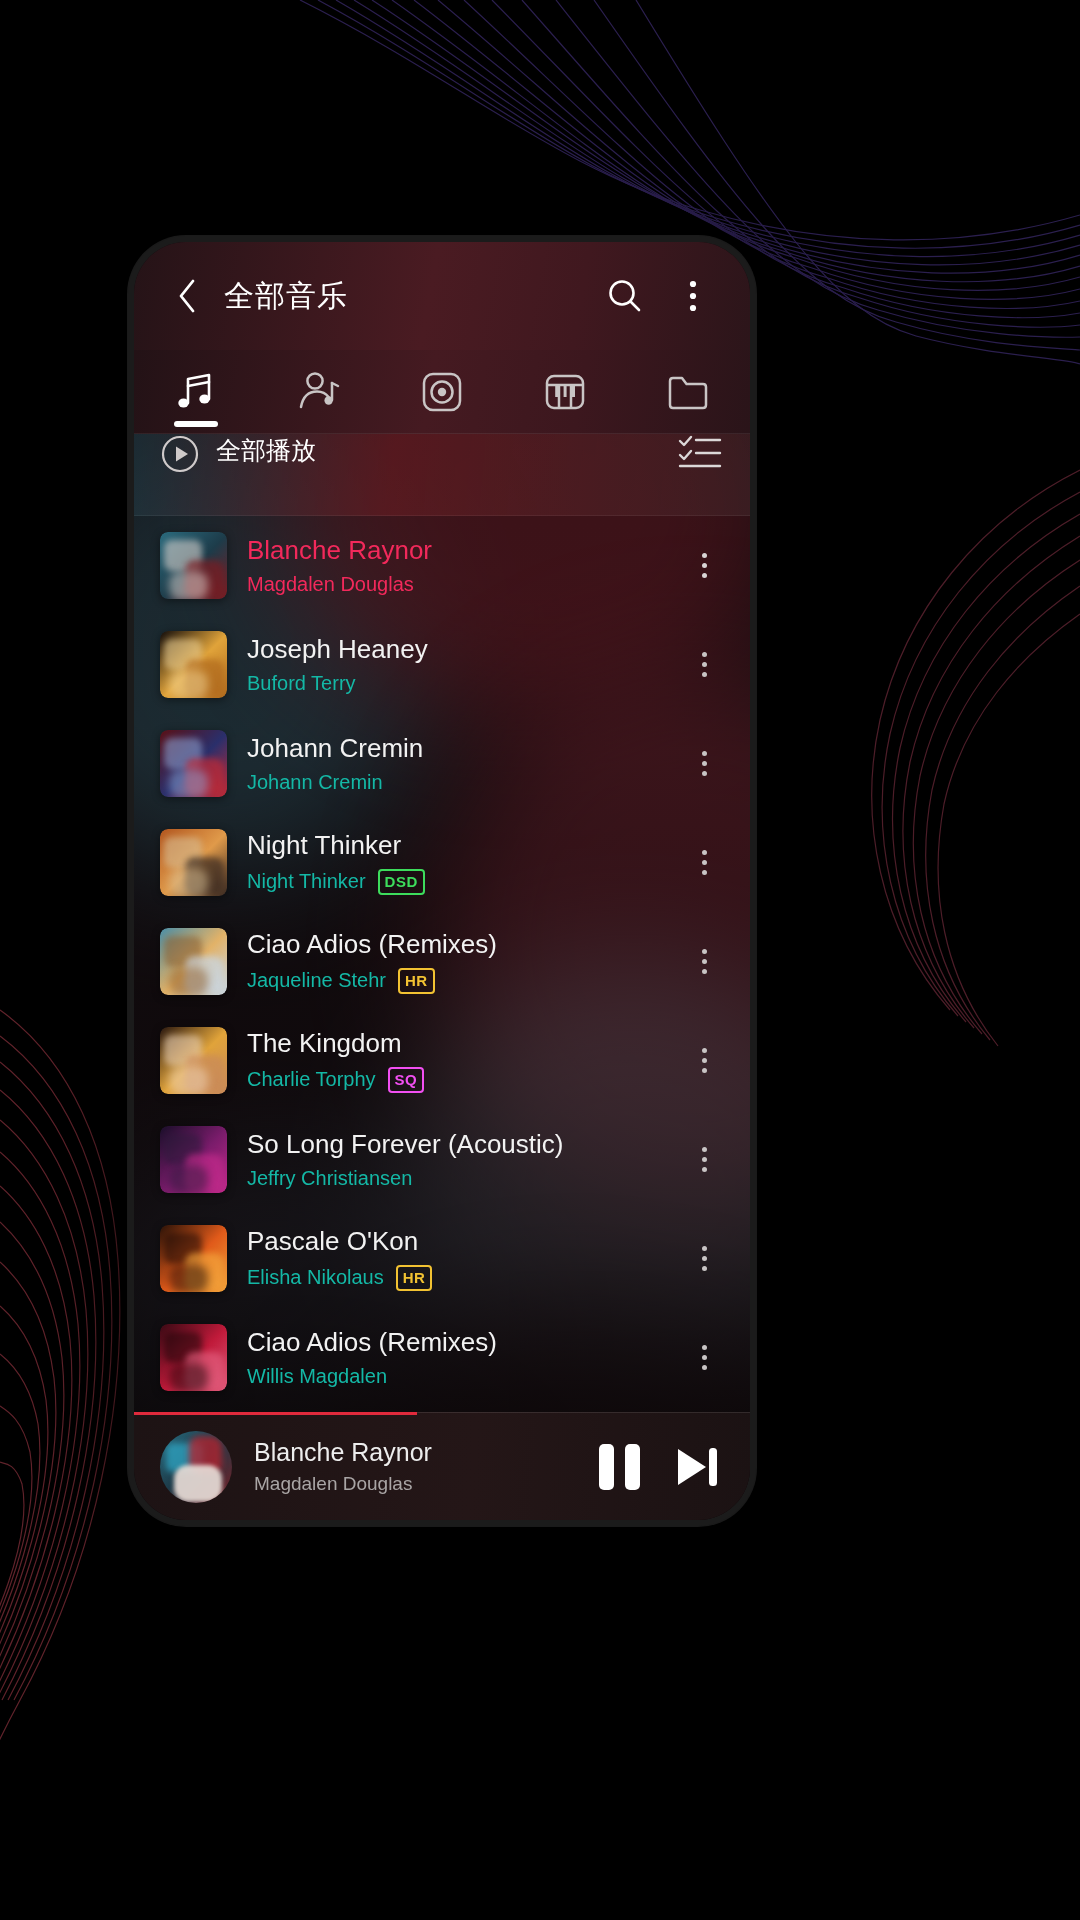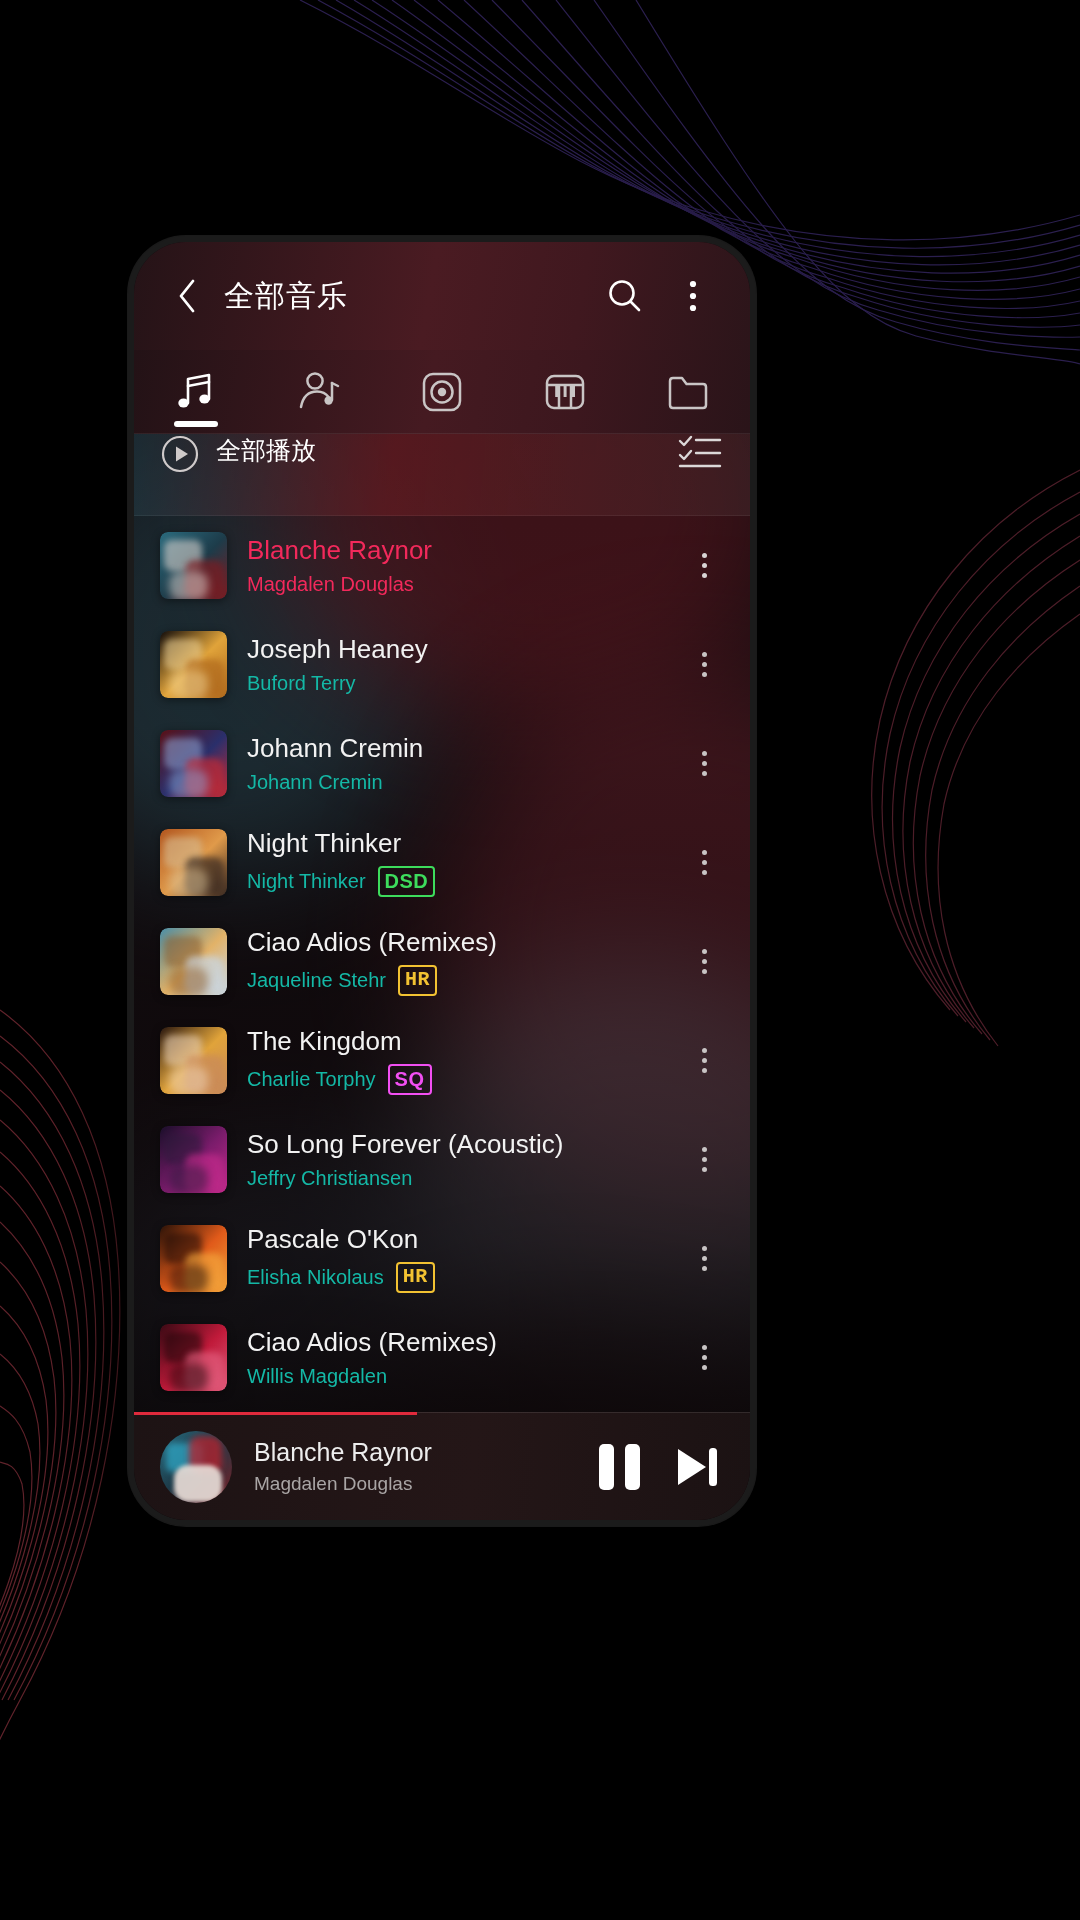--- a/index.html
+++ b/index.html
@@ -134,30 +134,30 @@
     margin-top:7px;
   }
   .artist {
     color:#14b8a6; font-size:20px;
     white-space:nowrap; overflow:hidden; text-overflow:ellipsis;
   }
   .row.playing .title { color:#f2295b; }
   .row.playing .artist { color:#f2295b; }
 
   .badge {
-    font-size:20px; line-height:1;
+    font-size:15px; line-height:1;
     padding:3px 5px 4px;
     border:2px solid currentColor;
     border-radius:4px;
     font-weight:bold;
     letter-spacing:.5px;
     flex:0 0 auto;
   }
   .badge-DSD { color:#3ddc5c; }
-  .badge-HR  { color:#f2c232;font-family:Liberation Mono, monospace; }
+  .badge-HR  { color:#f2c232; }
   .badge-SQ  { color:#f24ff2; }
 
   .row-more {
     width:48px; height:74px;
     display:flex; align-items:center; justify-content:center;
     flex:0 0 auto; cursor:pointer;
   }
   .dots { display:flex; flex-direction:column; gap:5px; align-items:center; }
   .dots i { width:5px; height:5px; border-radius:50%; background:#c8c4c4; display:block; }
   .row.playing .dots i { background:#d8d4d4; }

